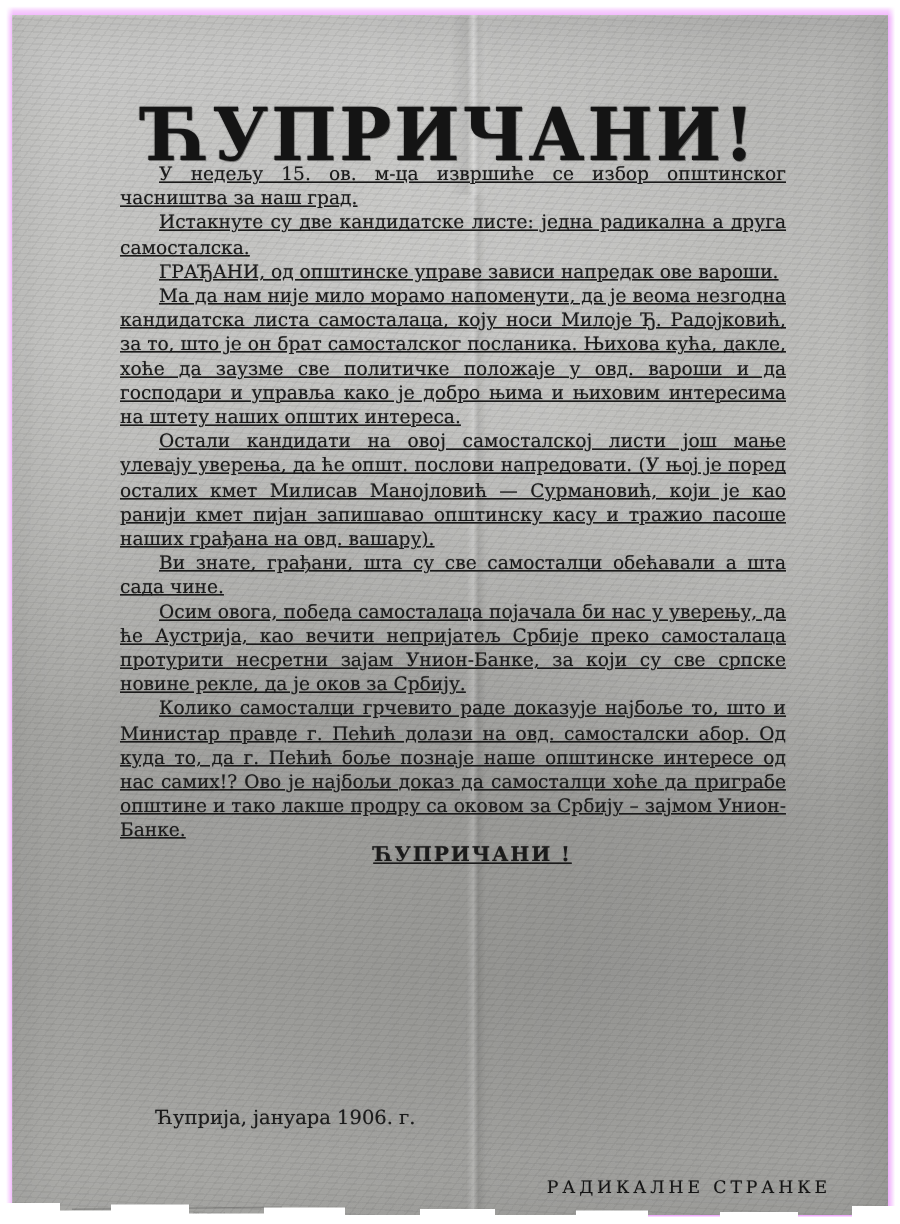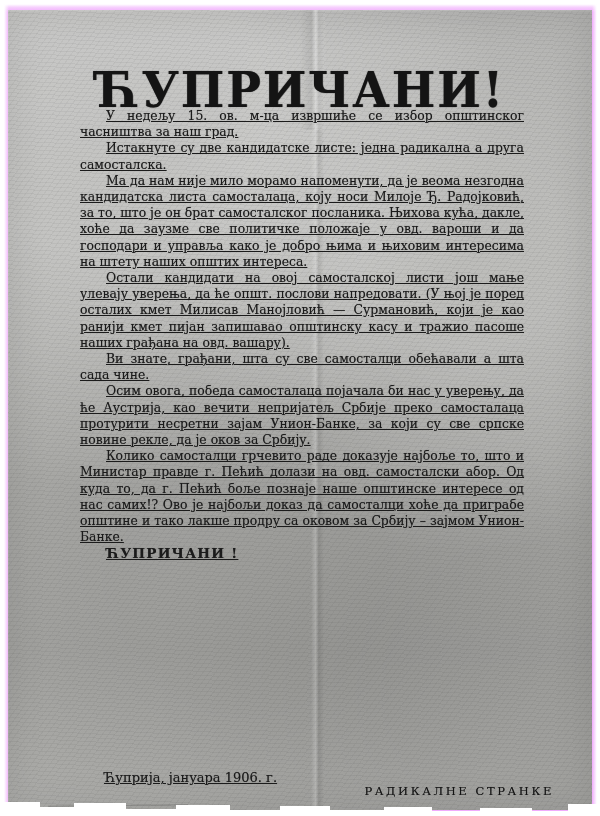--- a/index.html
+++ b/index.html
@@ -94,35 +94,34 @@
     font-family:"DejaVu Serif", serif;
     font-size:12.4px;
     line-height:16.2px;
     color:#1b1b1b;
     text-align:justify;
     text-shadow:0 0 .7px rgba(0,0,0,.45);
   }
   .body p{margin:0 12px 0 0; text-indent:26px;text-decoration:underline;}
   .subhead{
     text-indent:0;
-    text-align:left;
+    text-align:center;
     font-weight:700;
     letter-spacing:1.2px;
     font-size:13.5px;
     margin:3px 0 1px 0;
   }
 
   .dateline{
     position:absolute;
-    left:96px; top:760px;
+    left:96px; top:728px;
     font-family:"DejaVu Serif", serif;
     font-size:13px;
     color:#1b1b1b;
     text-shadow:0 0 .7px rgba(0,0,0,.45);
-    text-decoration:underline;
   }
 
   .signature{
     position:absolute;
     right:38px; top:770px;
     text-align:center;
     color:#141414;
   }
   .sig-main{
     font-family:"DejaVu Serif", serif;
@@ -163,20 +162,21 @@
   <div class="paper">
     <div class="grain"></div>
     <div class="crease-v"></div>
     <div class="crease-v2"></div>
 
     <h1 class="title">ЋУПРИЧАНИ!</h1>
 
     <div class="body">
       <p>У недељу 15. ов. м-ца извршиће се избор општинског часништва за наш град.</p>
       <p>Истакнуте су две кандидатске листе: једна радикална а друга самосталска.</p>
+      <p>ГРАЂАНИ, од општинске управе зависи напредак ове вароши.</p>
       <p>Ма да нам није мило морамо напоменути, да је веома незгодна кандидатска листа самосталаца, коју носи Милоје Ђ. Радојковић, за то, што је он брат самосталског посланика. Њихова кућа, дакле, хоће да заузме све политичке положаје у овд. вароши и да господари и управља како је добро њима и њиховим интересима на штету наших општих интереса.</p>
       <p>Остали кандидати на овој самосталској листи још мање улевају уверења, да ће општ. послови напредовати. (У њој је поред осталих кмет Милисав Манојловић — Сурмановић, који је као ранији кмет пијан запишавао општинску касу и тражио пасоше наших грађана на овд. вашару).</p>
       <p>Ви знате, грађани, шта су све самосталци обећавали а шта сада чине.</p>
       <p>Осим овога, победа самосталаца појачала би нас у уверењу, да ће Аустрија, као вечити непријатељ Србије преко самосталаца протурити несретни зајам Унион-Банке, за који су све српске новине рекле, да је оков за Србију.</p>
       <p>Колико самосталци грчевито раде доказује најбоље то, што и Министар правде г. Пећић долази на овд. самосталски абор. Од куда то, да г. Пећић боље познаје наше општинске интересе од нас самих!? Ово је најбољи доказ да самосталци хоће да приграбе општине и тако лакше продру са оковом за Србију – зајмом Унион-Банке.</p>
 
       <p class="subhead">ЋУПРИЧАНИ !</p>
 
     </div>
 

